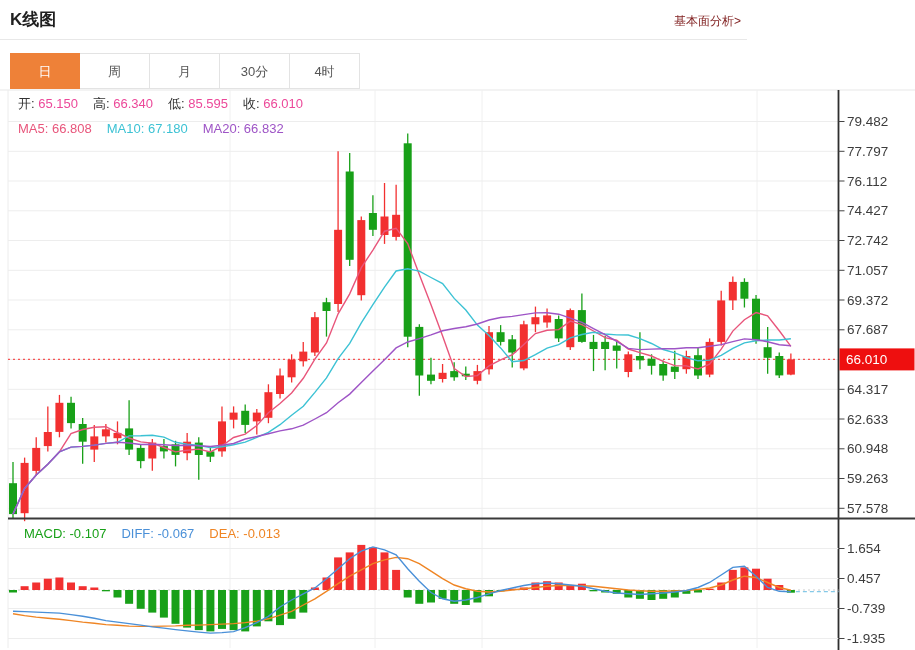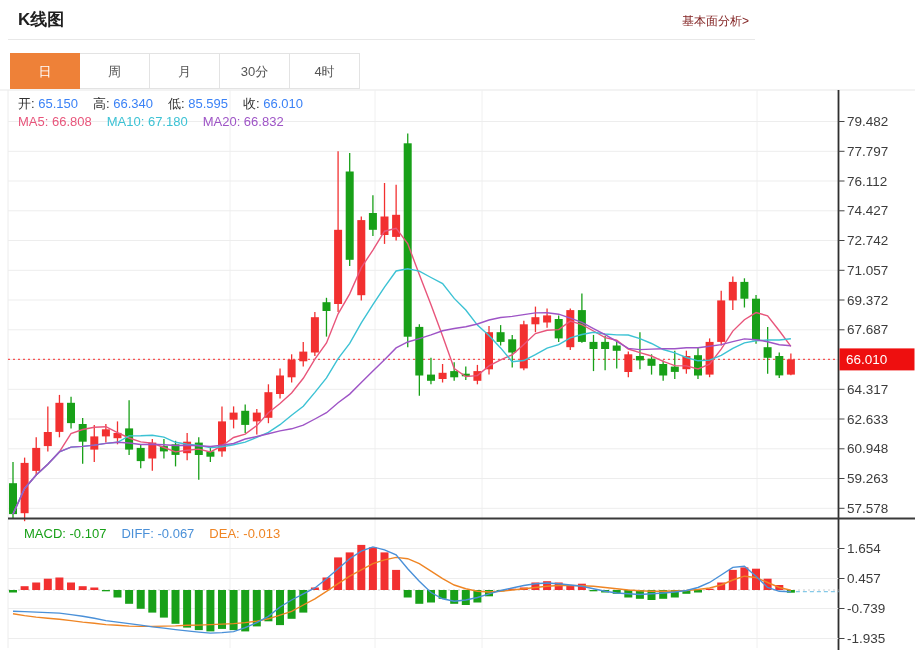--- a/index.html
+++ b/index.html
@@ -1,32 +1,32 @@
 <!DOCTYPE html>
 <html><head>
 <meta charset="utf-8">
 <style>
   html,body{margin:0;padding:0}
   body{width:915px;height:650px;position:relative;background:#fff;overflow:hidden;
        font-family:"Liberation Sans","DejaVu Sans",sans-serif;}
-  .header{position:absolute;left:8px;top:0;width:747px;height:39px;border-bottom:1px solid #e8e8e8;background:#fff}
+  .header{position:absolute;left:0;top:0;width:747px;height:39px;border-bottom:1px solid #e8e8e8;background:#fff}
   .title{position:absolute;left:10px;top:8px;font-size:17px;font-weight:bold;color:#1f1f1f}
   .fund-link{position:absolute;right:6px;top:13px;font-size:12px;color:#7f1d1d;cursor:pointer}
   .tabs{position:absolute;left:10px;top:53px;display:flex;z-index:5}
   .tab{width:70px;height:36px;line-height:36px;text-align:center;font-size:13px;color:#555;
        background:#fff;border:1px solid #e3e3e3;border-left:none;box-sizing:border-box;cursor:pointer}
   .tab:first-child{border-left:1px solid #e3e3e3}
   .tab.active{background:#ee8138;border-color:#ee8138;color:#fff}
   svg{position:absolute;left:0;top:0}
   .row{position:absolute;font-size:13px;white-space:nowrap;z-index:4}
   .row .pair{margin-right:15px}
   #row-ohlc{left:18px;top:95px}
   #row-ohlc .lbl{color:#333}
-  #row-ohlc .val{color:#3b82f6}
-  #row-ma{left:18px;top:114px}
+  #row-ohlc .val{color:#ec4899}
+  #row-ma{left:18px;top:121px}
   #row-macd{left:24px;top:526px}
 </style>
 </head>
 <body>
 
 <div class="header">
   <span class="title">K线图</span>
   <span class="fund-link">基本面分析&gt;</span>
 </div>
 

